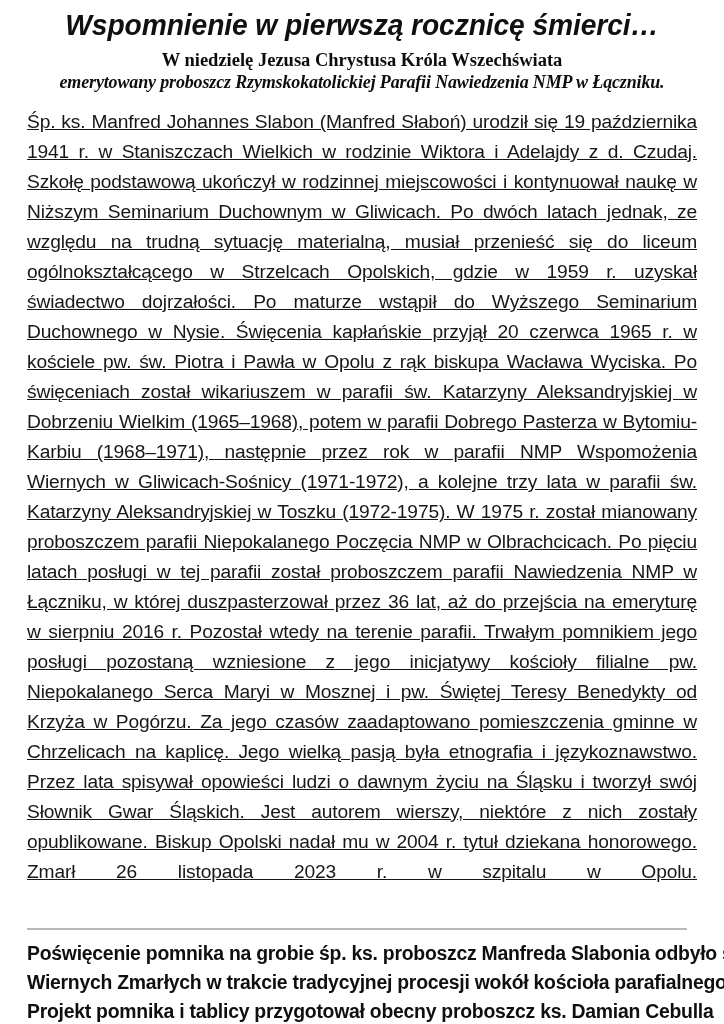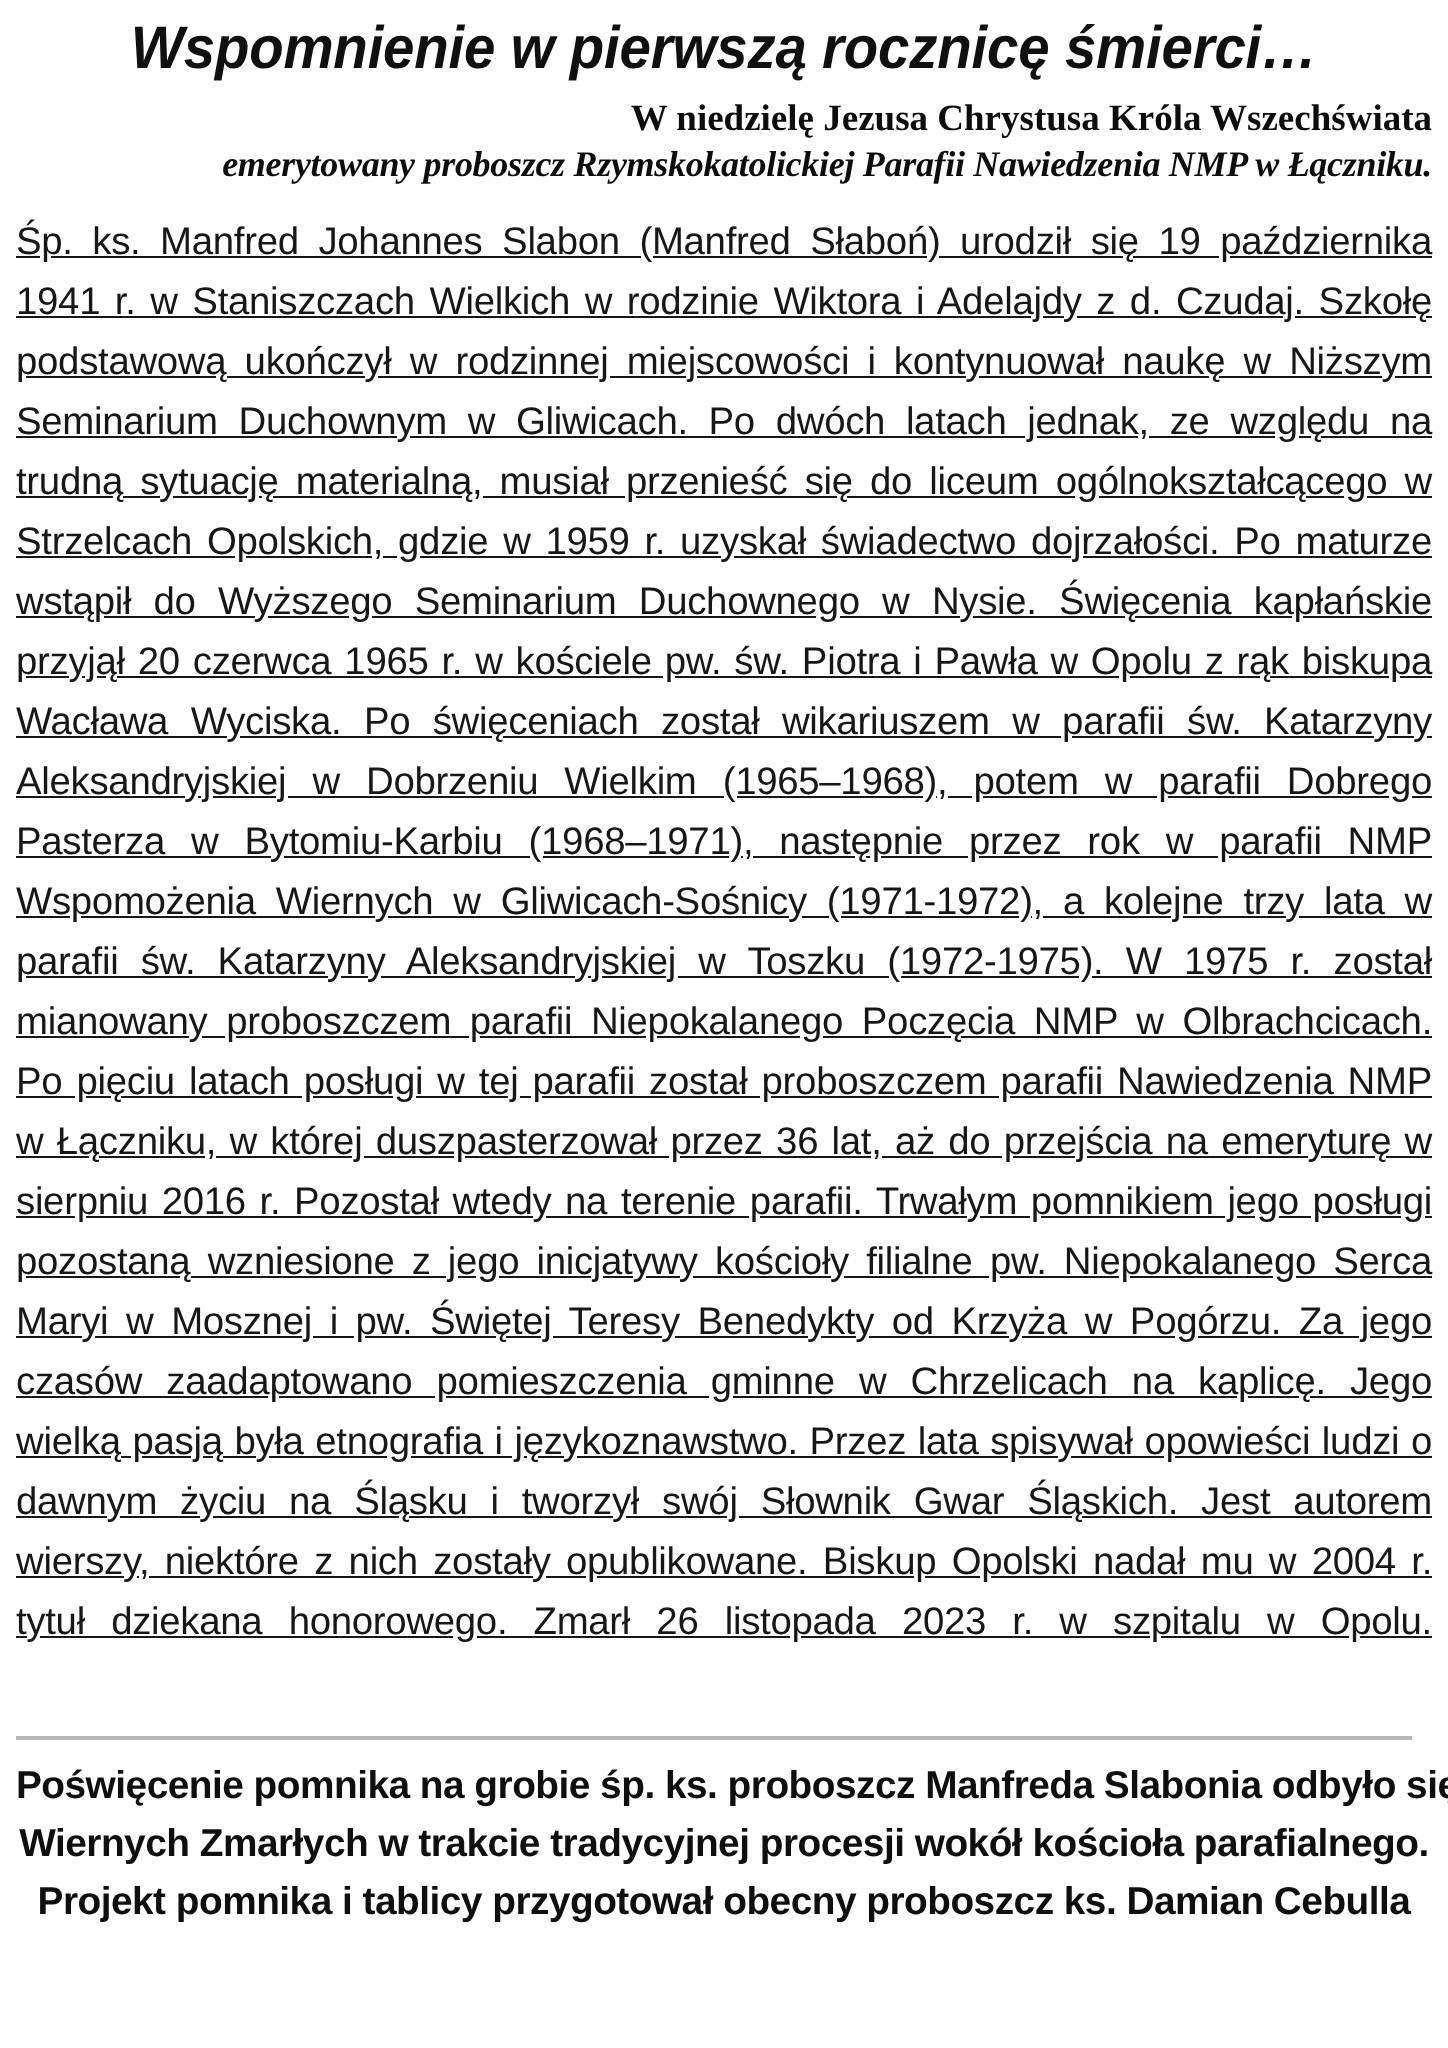--- a/index.html
+++ b/index.html
@@ -14,21 +14,21 @@
     overflow: hidden;
     font-family: "Liberation Sans", "DejaVu Sans", sans-serif;
     color: #161616;
     -webkit-font-smoothing: antialiased;
   }
 
   .page {
     box-sizing: border-box;
     width: 724px;
     height: 820px;
-    padding: 0 8px;
+    padding: 0 27px;
     position: relative;
     background: #ffffff;
   }
 
   
   .doc-title {
     margin: 0;
     padding-top: 6px;
     text-align: center;
     font-family: "Liberation Sans Narrow", "Liberation Sans", sans-serif;
@@ -39,21 +39,21 @@
     letter-spacing: -0.1px;
     transform: scaleX(0.94);
     transform-origin: center center;
     white-space: nowrap;
     color: #101010;
   }
 
   
   .subheading {
     margin: 6px 0 0 0;
-    text-align: right;
+    text-align: center;
     font-family: "Liberation Serif", "DejaVu Serif", serif;
     font-weight: bold;
     font-size: 18.5px;
     line-height: 21.5px;
     color: #0d0d0d;
   }
   .subheading .sh-line {
     display: block;
     white-space: nowrap;
   }

